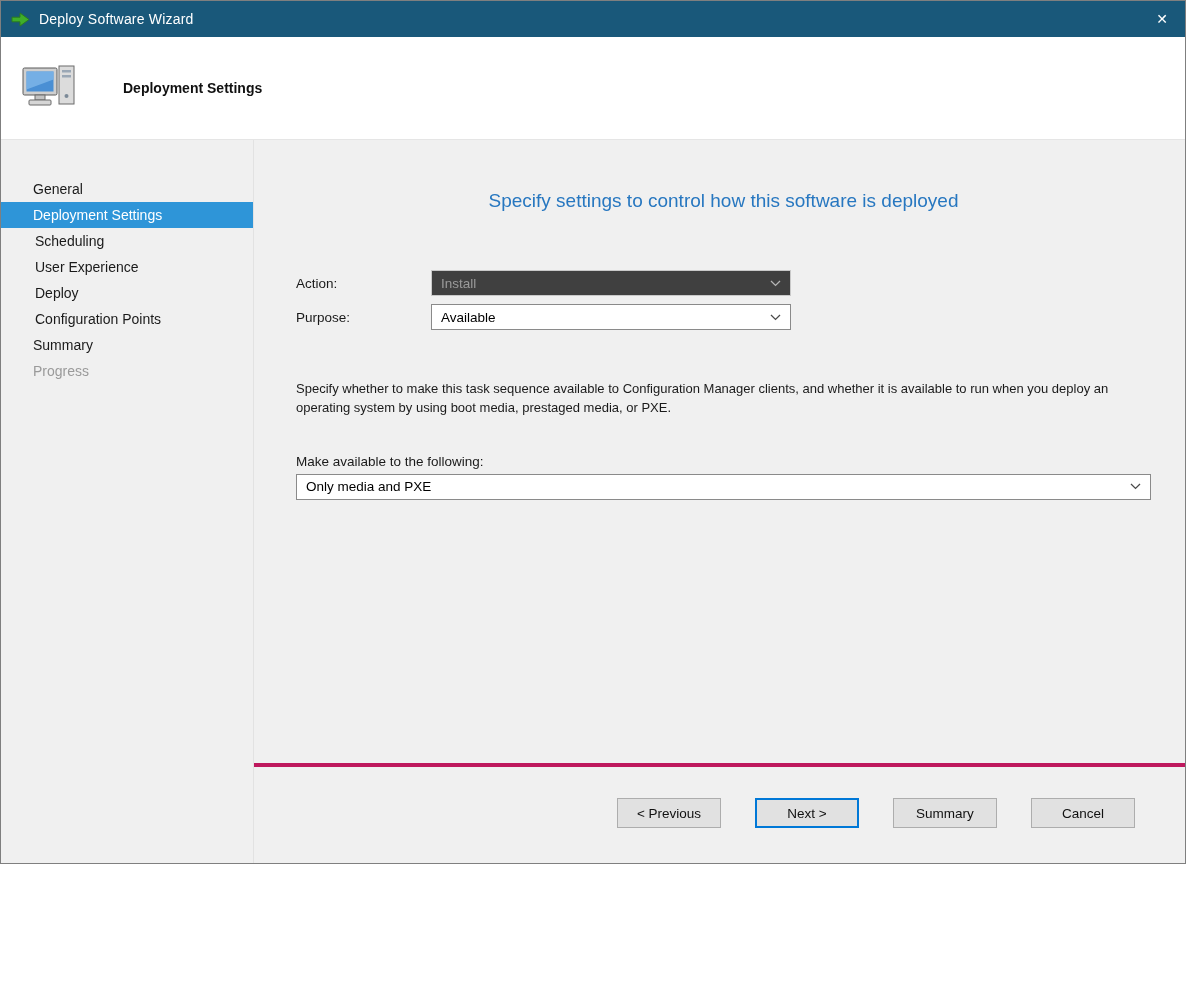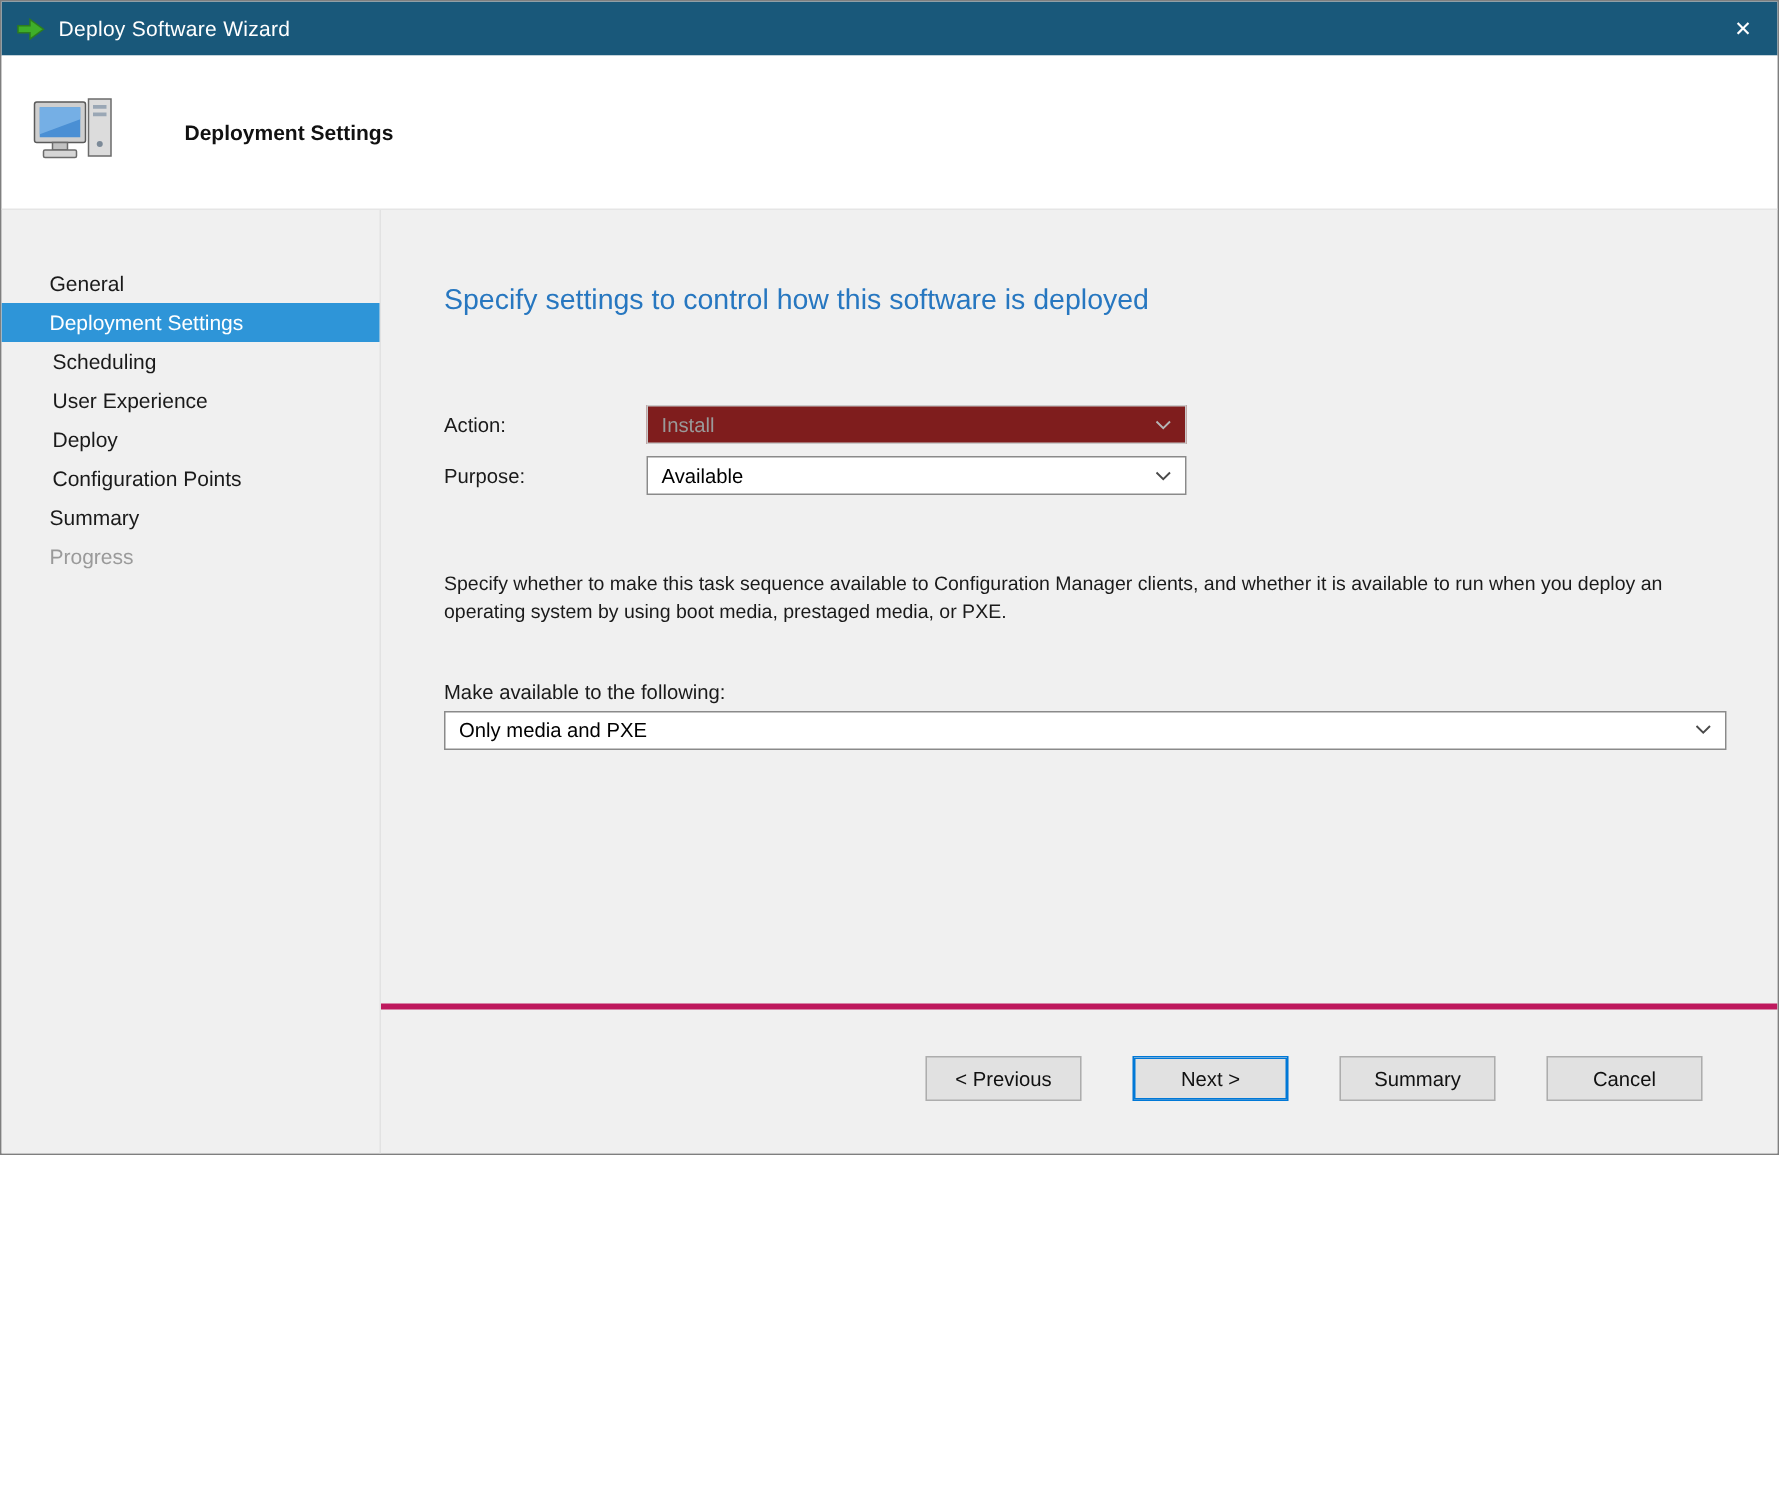--- a/index.html
+++ b/index.html
@@ -1,19 +1,19 @@
 <!DOCTYPE html>
 <html><head>
 <meta charset="utf-8">
 <style>
   html,body { margin:0; padding:0; background:#ffffff; }
   body { width:1186px; height:1006px; font-family:"Liberation Sans", sans-serif; -webkit-font-smoothing:antialiased; }
 
   .window {
-    width:1186px; height:770px; box-sizing:border-box;
+    width:1186px; height:864px; box-sizing:border-box;
     border:1px solid #7f7f7f; background:#f0f0f0;
     display:flex; flex-direction:column; overflow:hidden;
   }
 
   
   .titlebar {
     flex:0 0 36px; background:#19587a; color:#ffffff;
     display:flex; align-items:center; padding-left:10px;
   }
   .titlebar .title { font-size:14px; margin-left:9px; letter-spacing:.2px; }
@@ -49,33 +49,33 @@
   .nav-item.indent { padding-left:34px; }
   .nav-item.selected { background:#2e95d8; color:#ffffff; }
   .nav-item.disabled { color:#9a9a9a; }
 
   
   .content {
     grid-row:1; grid-column:2; background:#f0f0f0;
     padding:50px 34px 0 42px; box-sizing:border-box; overflow:hidden;
   }
   .page-heading {
-    margin:0 0 58px 0; font-size:19px; font-weight:400; color:#2777c0;
+    margin:0 0 58px 0; font-size:19px; font-weight:400; color:#2777c0;text-align:center;
   }
   .form-grid {
     display:grid; grid-template-columns:135px 360px; row-gap:8px; align-items:center;
   }
   .field-label { font-size:13.5px; color:#1a1a1a; }
   .combo {
     height:26px; box-sizing:border-box; display:flex; align-items:center;
     padding:0 9px; font-size:13.5px; background:#ffffff;
     border:1px solid #8a8a8a; color:#000000; cursor:default;
   }
   .combo .chev { margin-left:auto; display:flex; }
-  .combo.disabled { background:#7f1d1d; border-color:#c9c9c9; color:#9a9a9a; }
+  .combo.disabled { background:#404040; border-color:#c9c9c9; color:#9a9a9a; }
   .desc {
     margin:50px 0 0 0; max-width:872px;
     font-size:13px; line-height:1.45; color:#1a1a1a;
   }
   .make-label { margin-top:36px; margin-bottom:5px; font-size:13.5px; color:#1a1a1a; }
   .combo.wide { width:100%;justify-content:center; }
 
   
   .footer {
     grid-row:2; grid-column:2; background:#f0f0f0;

